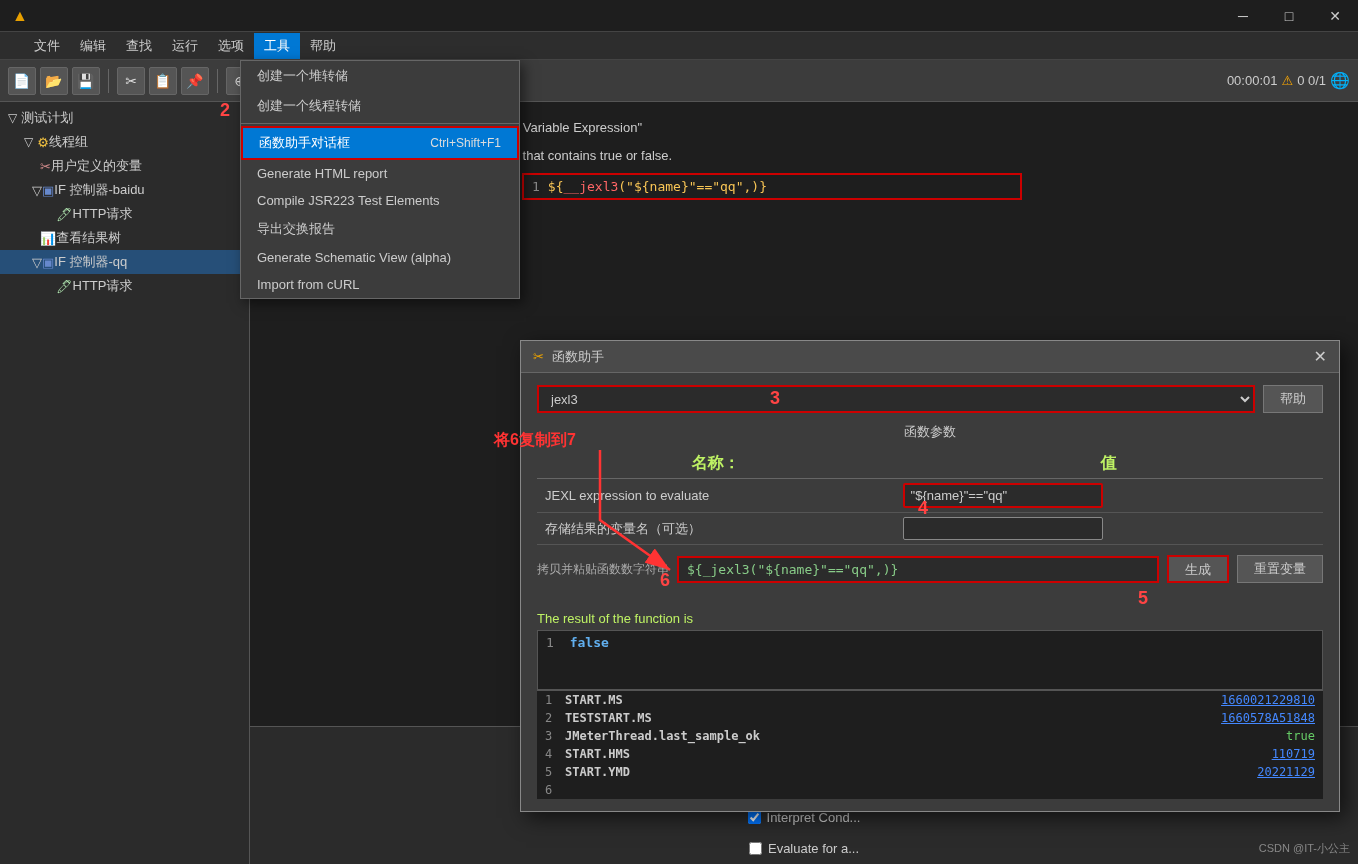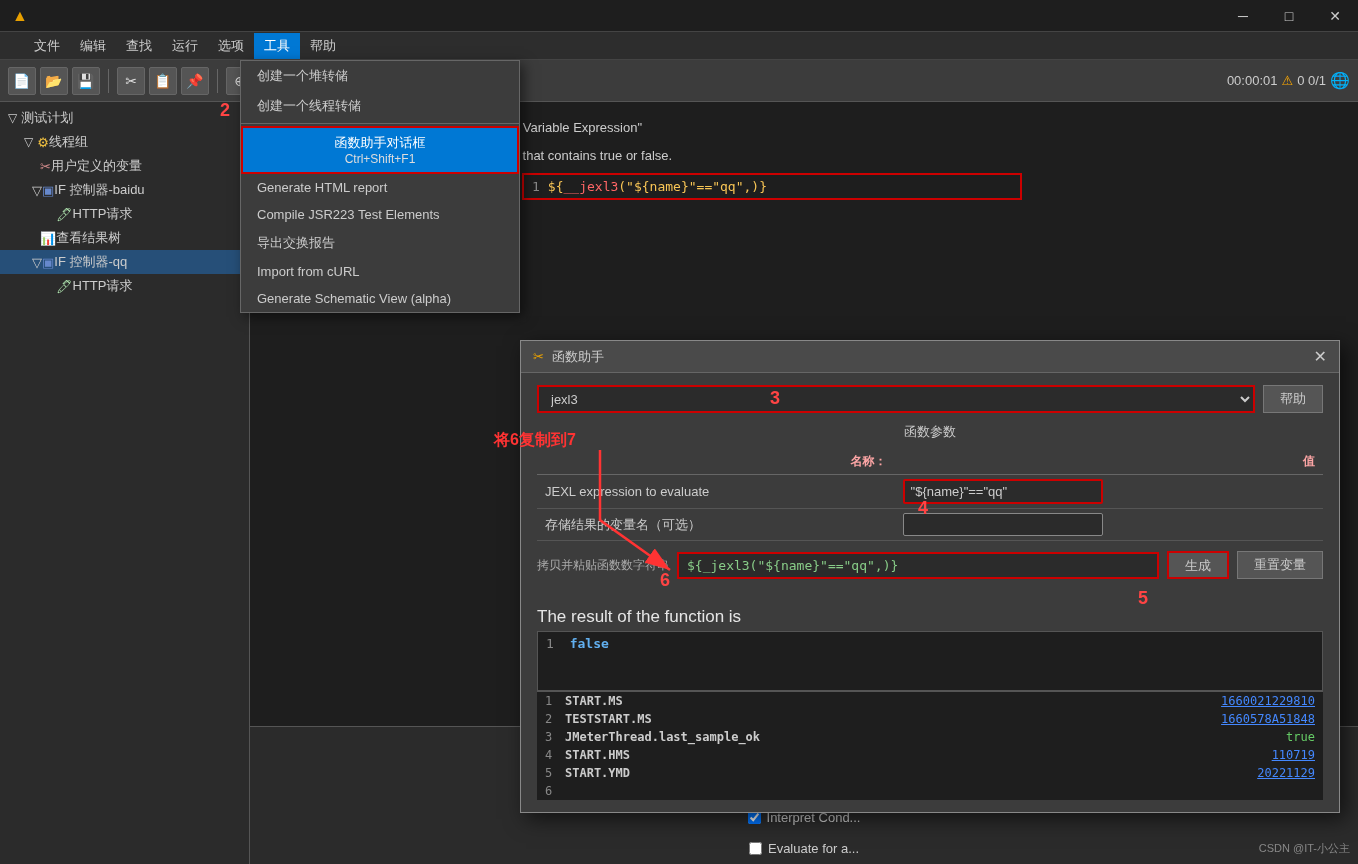--- a/index.html
+++ b/index.html
@@ -253,25 +253,25 @@
       font-size: 13px;
       text-align: center;
       margin-bottom: 8px;
     }
     .func-table {
       width: 100%;
       border-collapse: collapse;
       margin-bottom: 10px;
     }
     .func-table th {
-      color: #fca5a5;
-      font-size: 12px;
+      color: #bef264;
+      font-size: 16px;
       border-bottom: 1px solid #666;
       padding: 4px 8px;
-      text-align: right;
+      text-align: center;
     }
     .func-table td {
       padding: 4px 8px;
       color: #ccc;
       font-size: 13px;
       border-bottom: 1px solid #555;
     }
     .val-input-box {
       background: #2b2b2b;
       border: 1px solid #888;
@@ -298,22 +298,22 @@
       border: 1px solid #666;
       padding: 4px 8px;
       color: #88cc88;
       font-family: monospace;
       font-size: 13px;
     }
     .result-section {
       margin-top: 8px;
     }
     .result-label {
-      color: #e5e5e5;
-      font-size: 17px;
+      color: #bef264;
+      font-size: 13px;
       margin-bottom: 4px;
       margin-top: 28px;
     }
     .result-code-area {
       background: #1e1e1e;
       border: 1px solid #555;
       min-height: 60px;
       padding: 4px 8px;
       font-family: monospace;
       font-size: 13px;
@@ -482,29 +482,29 @@
       </div>
     </div>
 
   </div>
 </div>
 
 <div id="dropdown-menu">
   <div class="dropdown-item">创建一个堆转储</div>
   <div class="dropdown-item">创建一个线程转储</div>
   <div class="dropdown-sep"></div>
-  <div class="dropdown-item highlighted" style="border: 2px solid #cc0000; background:#0078d4;flex-direction:column;">
+  <div class="dropdown-item highlighted" style="border: 2px solid #cc0000; background:#0078d4;">
     <span>函数助手对话框</span>
     <span class="shortcut" style="color:#ddd;">Ctrl+Shift+F1</span>
   </div>
   <div class="dropdown-item">Generate HTML report</div>
   <div class="dropdown-item">Compile JSR223 Test Elements</div>
   <div class="dropdown-item">导出交换报告</div>
+  <div class="dropdown-item">Generate Schematic View (alpha)</div>
   <div class="dropdown-item">Import from cURL</div>
-  <div class="dropdown-item">Generate Schematic View (alpha)</div>
 </div>
 
 <div id="func-dialog">
   <div id="func-dialog-title">
     <span style="display:flex;align-items:center;gap:8px;">
       <span style="color:#e8a000;">✂</span>
       <span>函数助手</span>
     </span>
     <span style="cursor:pointer; color:#ccc; font-size:16px;">✕</span>
   </div>

